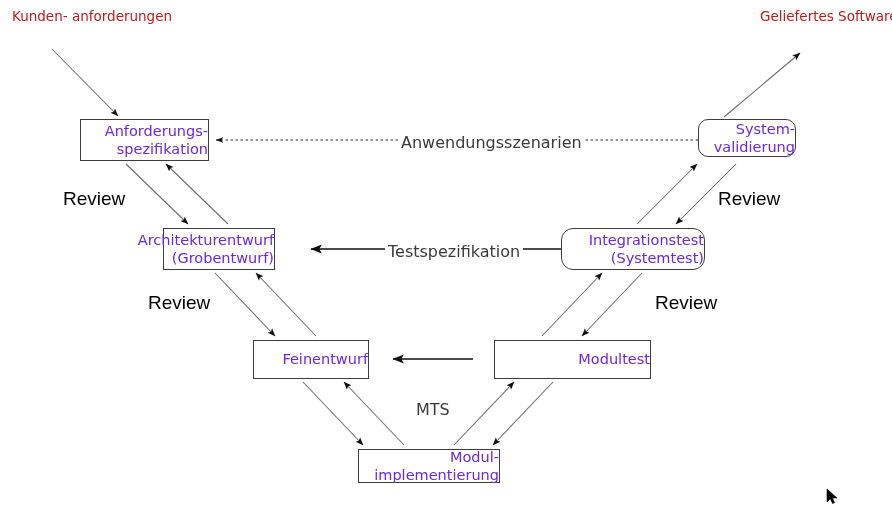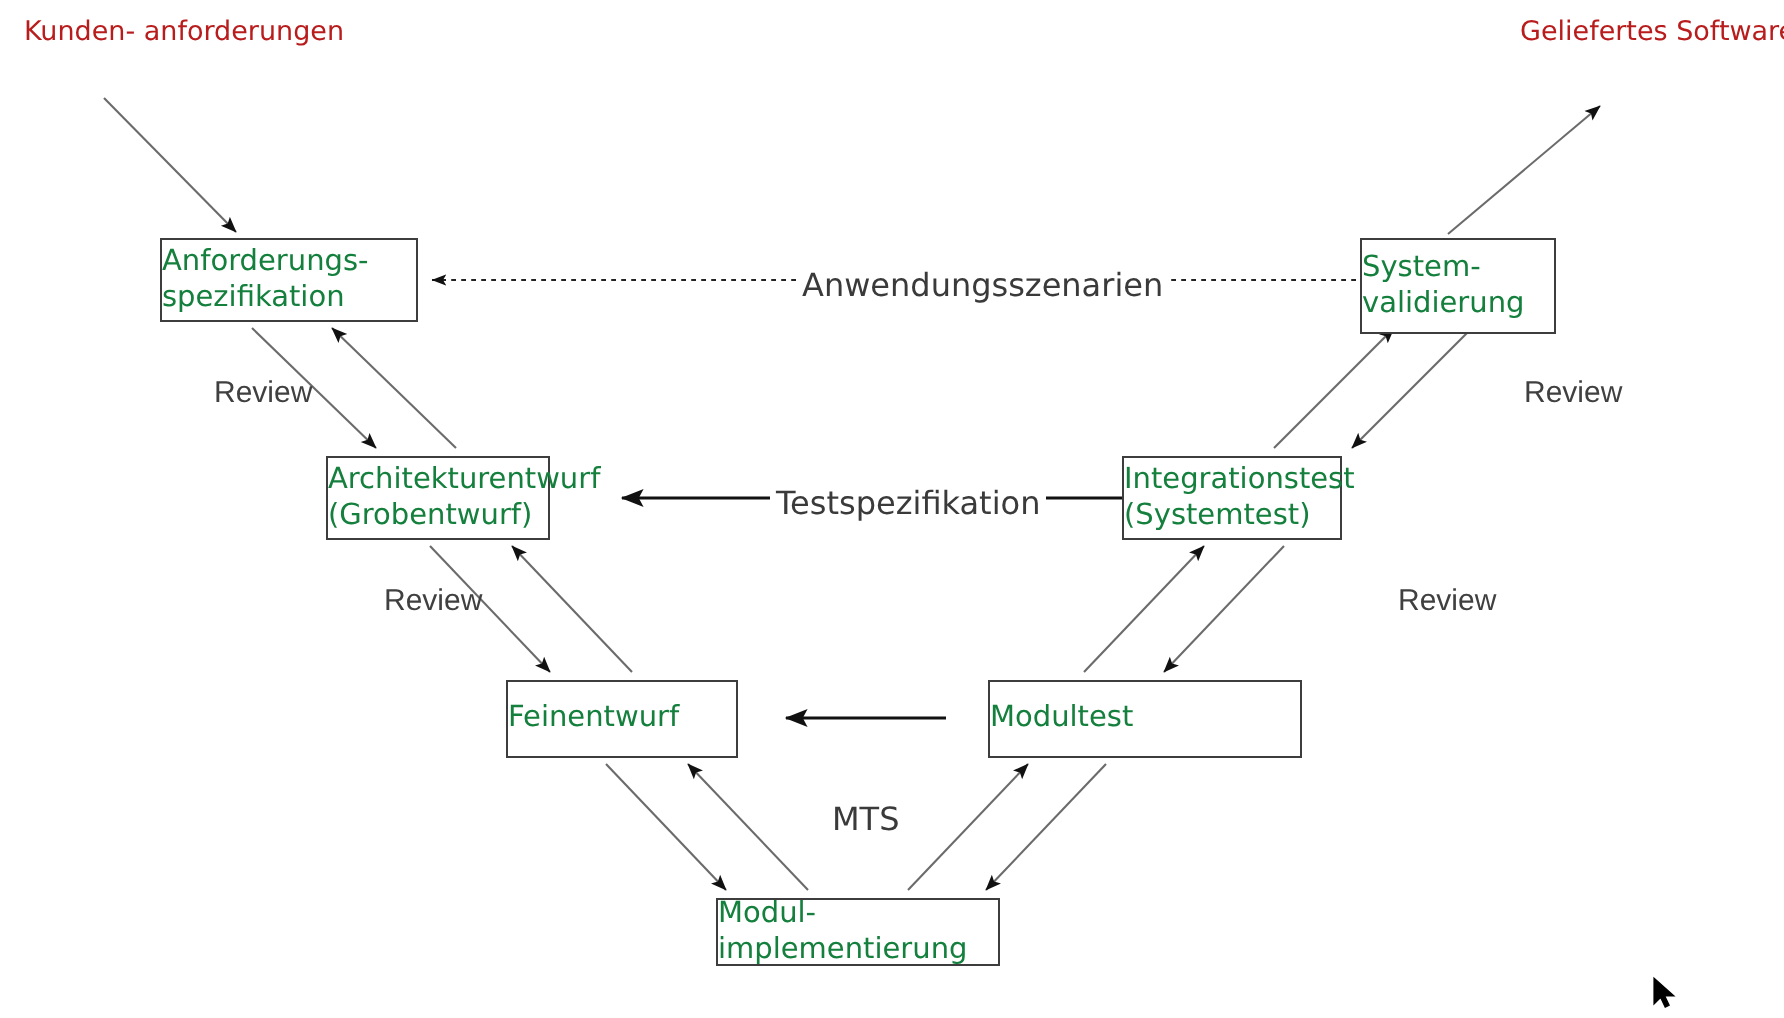--- a/index.html
+++ b/index.html
@@ -25,48 +25,47 @@
     width: 892px;
     height: 509px;
   }
   .node {
     position: absolute;
     box-sizing: border-box;
     border: 1px solid #3d3d3d;
     background: #ffffff;
     display: flex;
     flex-direction: column;
-    align-items: flex-start;
+    align-items: flex-end;
     justify-content: center;
     font-family: "DejaVu Sans", sans-serif;
     font-size: 14.5px;
-    color: #15803d;
+    color: #6d28d9;
     line-height: 1.25;
     text-align: center;
     z-index: 3;
   }
   .node span { display: block; white-space: nowrap; }
   .freetext {
     position: absolute;
     font-family: "DejaVu Sans", sans-serif;
     font-size: 13.5px;
     color: #b91c1c;
     line-height: 1.3;
     text-align: center;
     white-space: nowrap;
     z-index: 4;
   }
   .review {
     position: absolute;
     font-family: "Liberation Sans", sans-serif;
-    font-size: 15px;
-    color: #404040;
+    font-size: 19px;
+    color: #000000;
     white-space: nowrap;
     z-index: 4;
-    margin-left: 44px;
   }
   .edgelabel {
     position: absolute;
     font-family: "DejaVu Sans", sans-serif;
     font-size: 16px;
     color: #3a3a3a;
     background: #ffffff;
     padding: 0 3px;
     white-space: nowrap;
     z-index: 4;
@@ -137,26 +136,26 @@
 
   <div class="node" style="left:358px; top:449px; width:142px; height:34px;">
     <span>Modul-</span>
     <span>implementierung</span>
   </div>
 
   <div class="node" style="left:494px; top:340px; width:157px; height:39px;">
     <span>Modultest</span>
   </div>
 
-  <div class="node" style="left:561px; top:228px; width:110px; height:42px;">
+  <div class="node" style="left:561px; top:228px; width:144px; height:42px;border-radius:12px;">
     <span>Integrationstest</span>
     <span>(Systemtest)</span>
   </div>
 
-  <div class="node" style="left:680px; top:119px; width:98px; height:48px;">
+  <div class="node" style="left:698px; top:119px; width:98px; height:38px;border-radius:10px;">
     <span>System-</span>
     <span>validierung</span>
   </div>
 
   <div class="freetext" style="left:12px; top:8px; width:118px;">
     <span>Kunden-</span>
     <span>anforderungen</span>
   </div>
 
   <div class="freetext" style="left:760px; top:8px; width:130px;">

